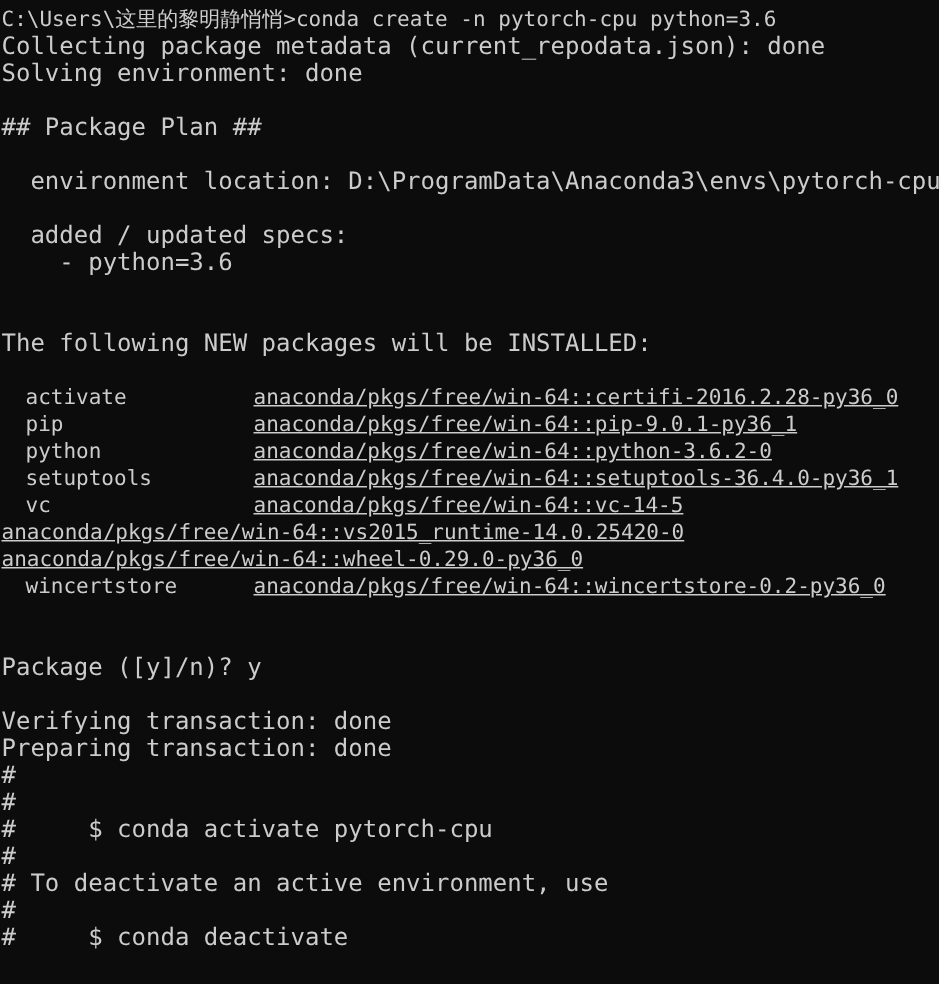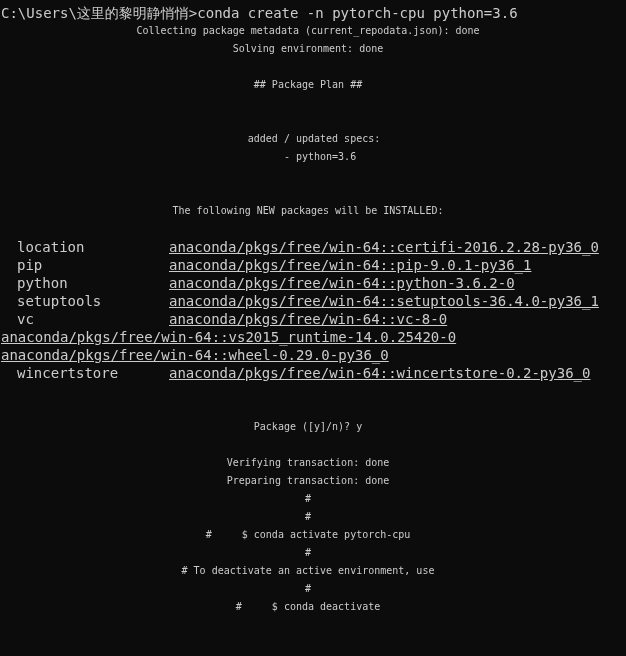--- a/index.html
+++ b/index.html
@@ -23,24 +23,23 @@
     padding: 4px 11px 0 0;
     box-sizing: border-box;
     position: relative;
     overflow: hidden;
   }
   .line {
     white-space: pre;
     height: 18px;
     line-height: 18px;
     font-family: "DejaVu Sans Mono", "Liberation Mono", monospace;
-    font-size: 10px;
+    font-size: 16px;
     letter-spacing: 0px;
     padding-left: 1px;
-    text-align: center;
   }
   .line.blank {
     height: 18px;
   }
   .pkg-row {
     white-space: pre;
     height: 18px;
     line-height: 18px;
     display: flex;
     padding-left: 1px;
@@ -73,39 +72,40 @@
 
   <div class="line">Collecting package metadata (current_repodata.json): done</div>
   <div class="line">Solving environment: done</div>
 
   <div class="line blank"></div>
 
   <div class="line">## Package Plan ##</div>
 
   <div class="line blank"></div>
 
+  <div class="line">  environment location: D:\ProgramData\Anaconda3\envs\pytorch-cpu</div>
 
   <div class="line blank"></div>
 
   <div class="line">  added / updated specs:</div>
   <div class="line">    - python=3.6</div>
 
   <div class="line blank"></div>
   <div class="line blank"></div>
 
   <div class="line">The following NEW packages will be INSTALLED:</div>
 
   <div class="line blank"></div>
 
   <div id="package-list">
-      <div class="pkg-row"><span class="pkg-name">location</span><span class="pkg-spec">anaconda/pkgs/free/win-64::certifi-2016.2.28-py36_0</span></div>
+      <div class="pkg-row"><span class="pkg-name">activate</span><span class="pkg-spec">anaconda/pkgs/free/win-64::certifi-2016.2.28-py36_0</span></div>
       <div class="pkg-row"><span class="pkg-name">pip</span><span class="pkg-spec">anaconda/pkgs/free/win-64::pip-9.0.1-py36_1</span></div>
       <div class="pkg-row"><span class="pkg-name">python</span><span class="pkg-spec">anaconda/pkgs/free/win-64::python-3.6.2-0</span></div>
       <div class="pkg-row"><span class="pkg-name">setuptools</span><span class="pkg-spec">anaconda/pkgs/free/win-64::setuptools-36.4.0-py36_1</span></div>
-      <div class="pkg-row"><span class="pkg-name">vc</span><span class="pkg-spec">anaconda/pkgs/free/win-64::vc-8-0</span></div>
+      <div class="pkg-row"><span class="pkg-name">vc</span><span class="pkg-spec">anaconda/pkgs/free/win-64::vc-14-5</span></div>
       <div class="pkg-row"><span class="pkg-spec">anaconda/pkgs/free/win-64::vs2015_runtime-14.0.25420-0</span></div>
       <div class="pkg-row"><span class="pkg-spec">anaconda/pkgs/free/win-64::wheel-0.29.0-py36_0</span></div>
       <div class="pkg-row"><span class="pkg-name">wincertstore</span><span class="pkg-spec">anaconda/pkgs/free/win-64::wincertstore-0.2-py36_0</span></div>
     </div>
 
   <div class="line blank"></div>
   <div class="line blank"></div>
 
   <div class="line">Package ([y]/n)? y</div>
 

